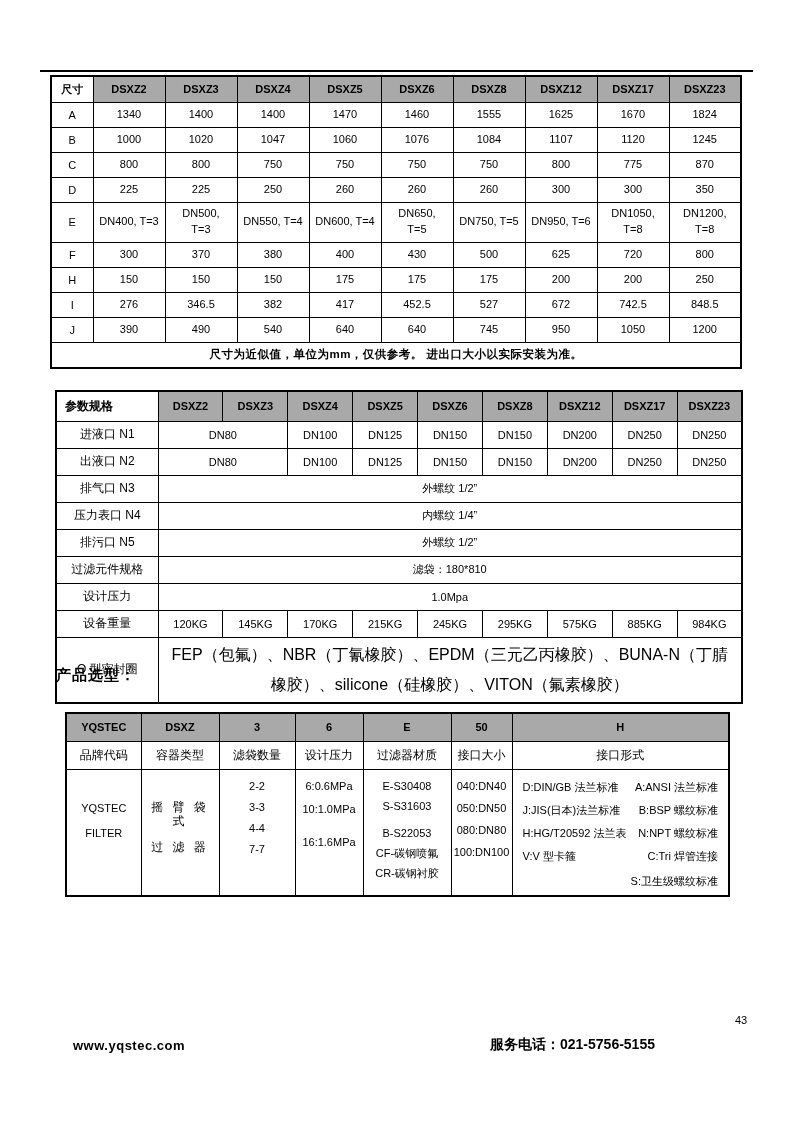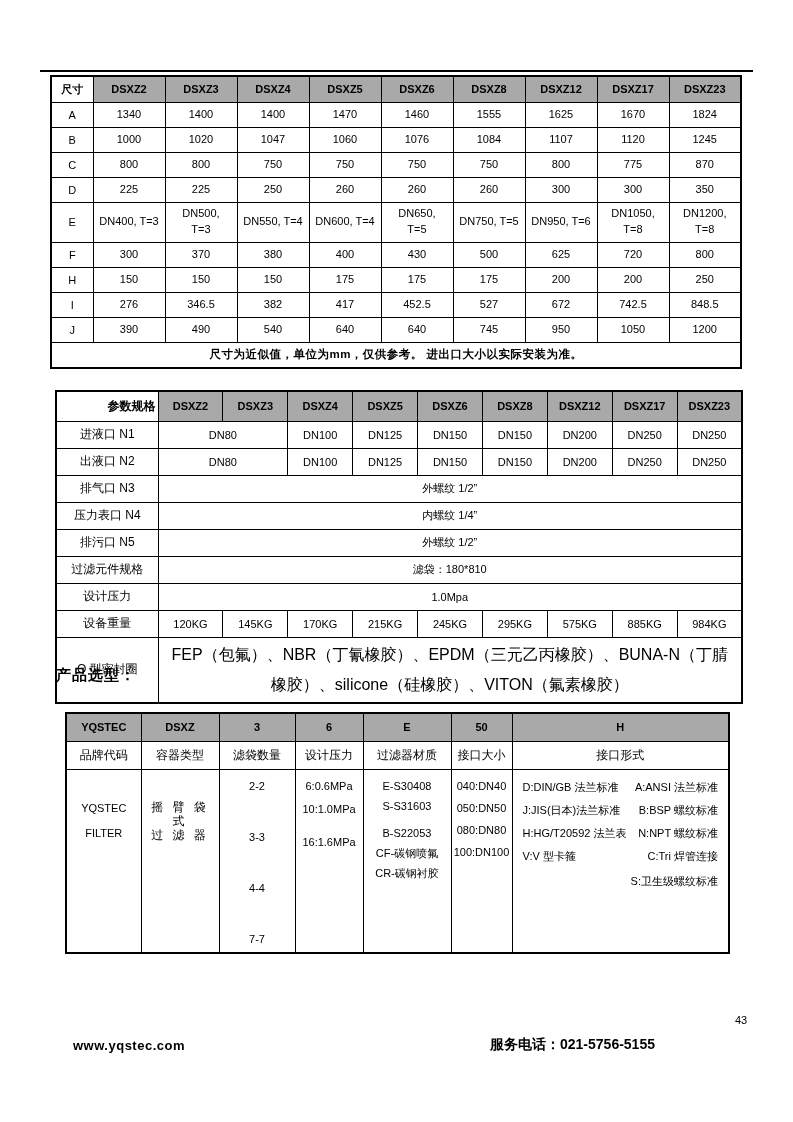--- a/index.html
+++ b/index.html
@@ -17,39 +17,39 @@
   .t1{position:absolute;left:50px;top:75px;width:692px;border:2px solid #000}
   .t1 th{height:26px;background:#a9a9a9}
   .t1 th.label-col{background:#fff}
   .t1 td{height:25px}
   .t1 tr.tall td{height:40px}
   .t1 td.note{font-weight:bold;font-size:11.5px;height:26px;letter-spacing:.5px}
 
   
   .t2{position:absolute;left:55px;top:390px;width:686px;border:2px solid #000}
   .t2 th{height:30px;background:#a9a9a9}
-  .t2 th.label-col{background:#fff;text-align:right;padding-left:8px;font-size:12px}
+  .t2 th.label-col{background:#fff;text-align:left;padding-left:8px;font-size:12px}
   .t2 td{height:27px}
   .t2 td.label-cell{font-size:12px}
   .t2 tr.tall2 td{height:52px}
   .t2 td.wrap{white-space:normal;line-height:1.9;font-size:16px;padding:2px 6px}
 
   
   .sec-title{position:absolute;left:56px;top:666px;font-size:15px;font-weight:bold;letter-spacing:1px}
 
   
   .t3{position:absolute;left:65px;top:712px;width:663px;border:2px solid #000}
   .t3 th{height:28px;background:#a9a9a9}
   .t3 td.lbl{height:28px;font-size:12px}
   .t3 td.body-cell{height:124px;vertical-align:top;padding:6px 2px}
   .vlist{display:flex;flex-direction:column;align-items:center}
   .vlist div{line-height:1.2}
   .list-brand{padding-top:26px;gap:12px;font-size:11px}
-  .list-vessel{padding-top:24px;font-size:12px;letter-spacing:3px}
-  .list-bags{padding-top:4px;gap:38px;font-size:11px}
+  .list-vessel{padding-top:24px;gap:12px;font-size:12px;letter-spacing:3px}
+  .list-bags{padding-top:4px;gap:8px;font-size:11px}
   .list-press{padding-top:4px;gap:10px;font-size:11px}
   .list-press div:nth-child(3){margin-top:10px}
   .list-mat{padding-top:4px;gap:7px;font-size:11px}
   .list-mat div:nth-child(3){margin-top:7px}
   .list-size{padding-top:4px;gap:9px;font-size:11px}
   .pf-wrap{display:flex;flex-direction:column;gap:8px;padding:4px 8px 0 8px;font-size:11px}
   .pf-row{display:flex;justify-content:space-between}
   .pf-center{text-align:right;margin-top:2px}
 
   

